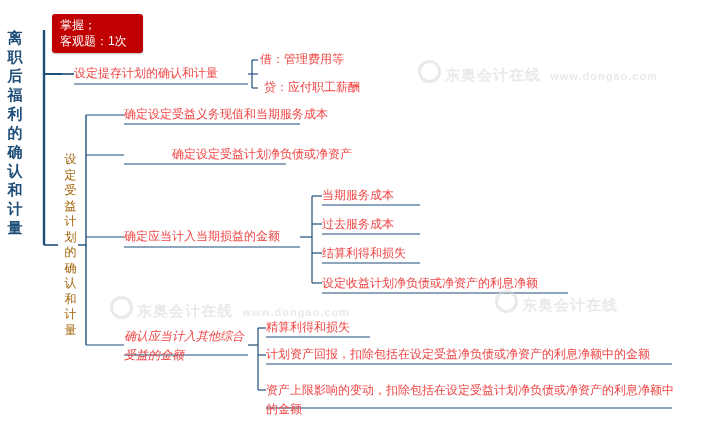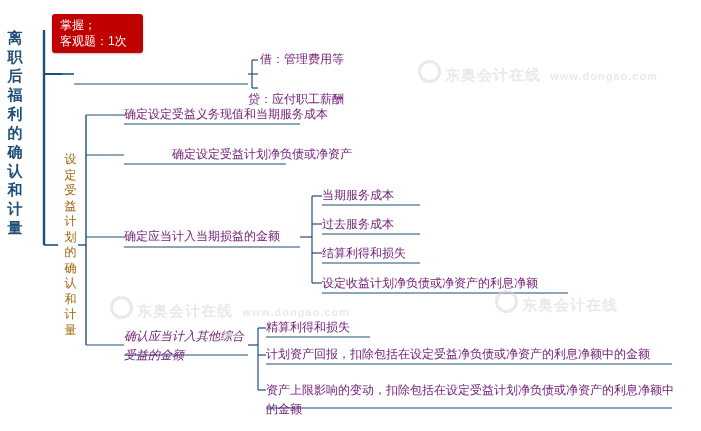--- a/index.html
+++ b/index.html
@@ -50,21 +50,21 @@
     font-size: 12px;
     color: #a16207;
     line-height: 15.5px;
     text-align: center;
   }
 
   
   .node {
     position: absolute;
     font-size: 12px;
-    color: #701a75;
+    color: #ef4444;
     line-height: 17px;
     white-space: nowrap;
   }
   .node.wrap {
     white-space: normal;
   }
 
   
   .callout {
     position: absolute;
@@ -176,22 +176,23 @@
 
   <div class="root-title">离职后福利的确认和计量</div>
 
   <div class="callout">
     <div>掌握；</div>
     <div>客观题：1次</div>
   </div>
 
   <div class="lvl2-title">设定受益计划的确认和计量</div>
 
+  <div class="node" style="left:74px; top:65px;">设定提存计划的确认和计量</div>
   <div class="node" style="left:260px; top:51px;">借：管理费用等</div>
-  <div class="node" style="left:248px; top:79px;margin-top:12px;">贷：应付职工薪酬</div>
+  <div class="node" style="left:264px; top:79px;">贷：应付职工薪酬</div>
 
   <div class="node" style="left:124px; top:106px;">确定设定受益义务现值和当期服务成本</div>
   <div class="node" style="left:124px; top:146px;margin-left:48px;">确定设定受益计划净负债或净资产</div>
   <div class="node" style="left:322px; top:187px;">当期服务成本</div>
 
   <div class="node" style="left:124px; top:228px;">确定应当计入当期损益的金额</div>
   <div class="node" style="left:322px; top:216px;">过去服务成本</div>
   <div class="node" style="left:322px; top:245px;">结算利得和损失</div>
   <div class="node" style="left:322px; top:275px;">设定收益计划净负债或净资产的利息净额</div>
 

